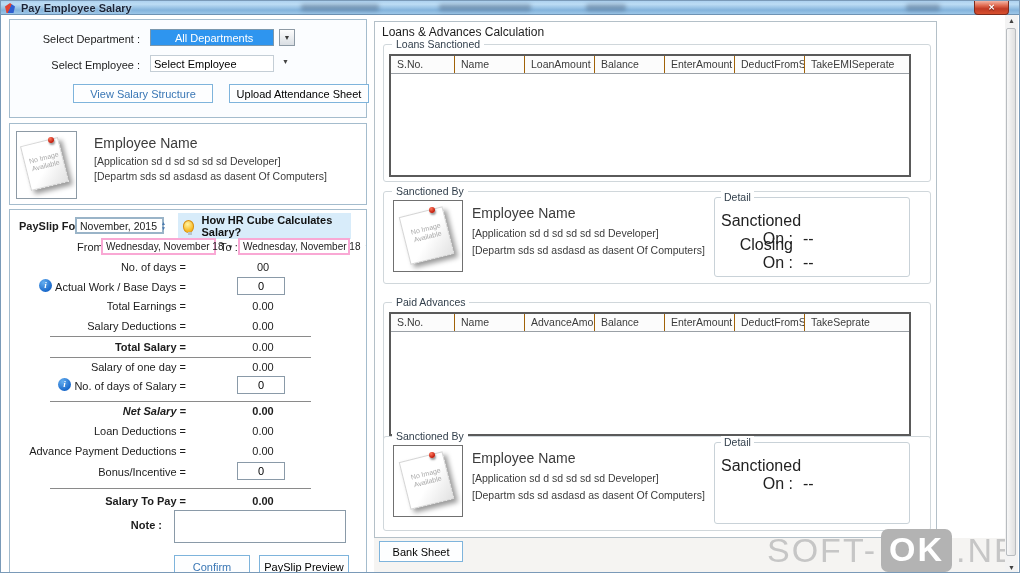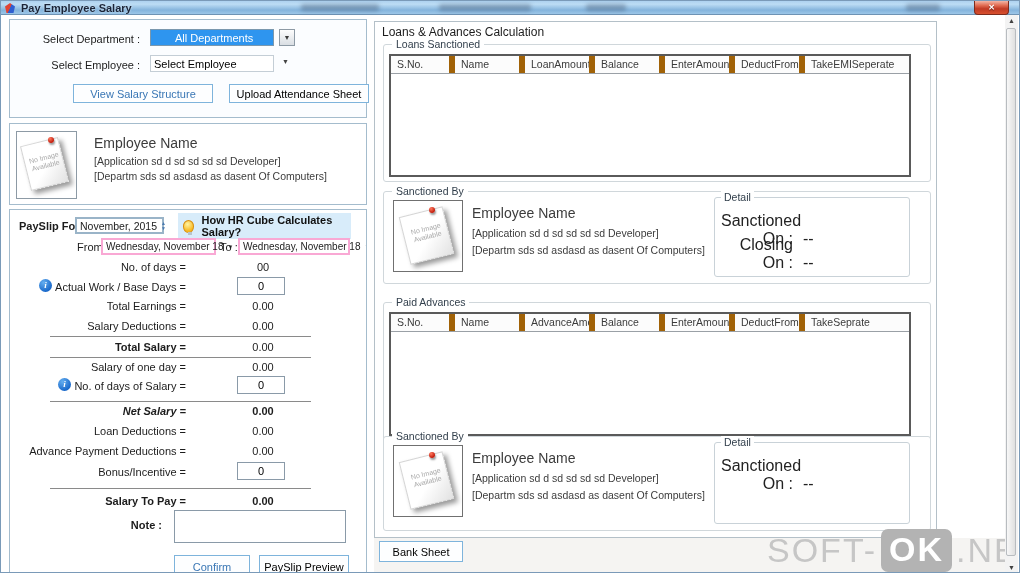--- a/index.html
+++ b/index.html
@@ -72,21 +72,21 @@
   .valtxt { position:absolute; width:52px; text-align:center; font-size:11px; color:#1c1c1c; }
   .inputbox { position:absolute; width:48px; height:18px; border:1px solid #8a9aa8;
               background:#fff; text-align:center; font-size:11px;
               font-family:"Liberation Sans",sans-serif; }
   .sepline { position:absolute; left:40px; width:261px; height:1px; background:#8a8a8a; }
 
   
   .grid { position:absolute; border:2px solid #5a5a5a; background:#fff; }
   .grid .ghead { display:flex; height:18px; border-bottom:1px solid #9aa0a6; background:#fcfcfc; }
   .grid .ghead .hc { font-size:10.5px; color:#3b3b3b; padding:2px 0 0 6px;
-                     border-right:6px solid #a16207; white-space:nowrap; overflow:hidden; }
+                     border-right:1px solid #a16207; white-space:nowrap; overflow:hidden; }
   .w0{width:64px;} .w1{width:70px;} .w2{width:70px;} .w3{width:70px;}
   .w4{width:70px;} .w5{width:70px;} .w6{width:104px; border-right:none!important;}
 
   
   .detailbox { position:absolute; border:1px solid #c9d2d8; border-radius:3px; background:#fff; }
   .detailbox .dtitle { position:absolute; top:-7px; left:6px; background:#fff; padding:0 3px;
                        font-size:10.5px; color:#33404d; }
   .drow { position:absolute; font-size:16px; color:#222; }
   .drow .dl { display:inline-block; width:72px; text-align:right; }
   .drow .dv { display:inline-block; margin-left:10px; }

